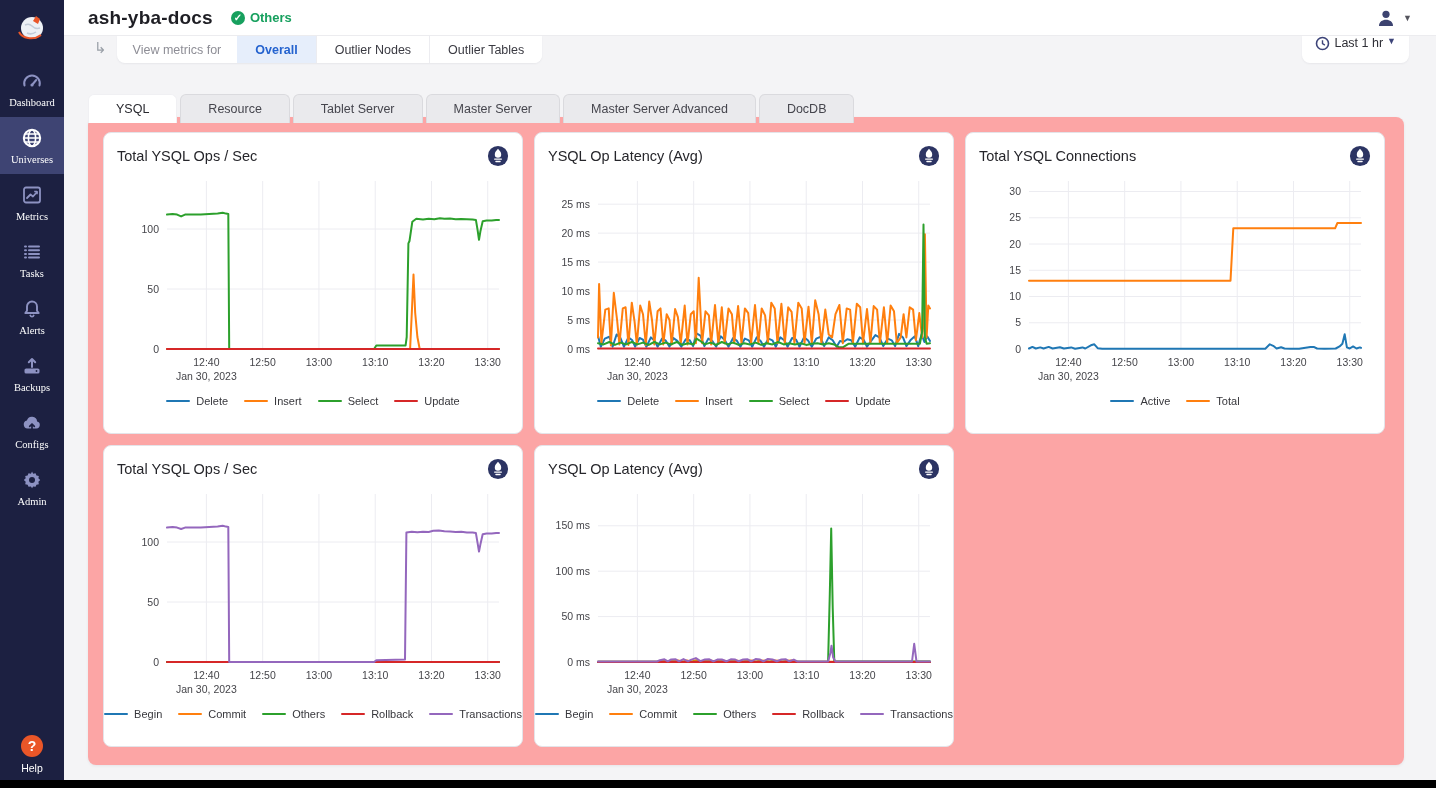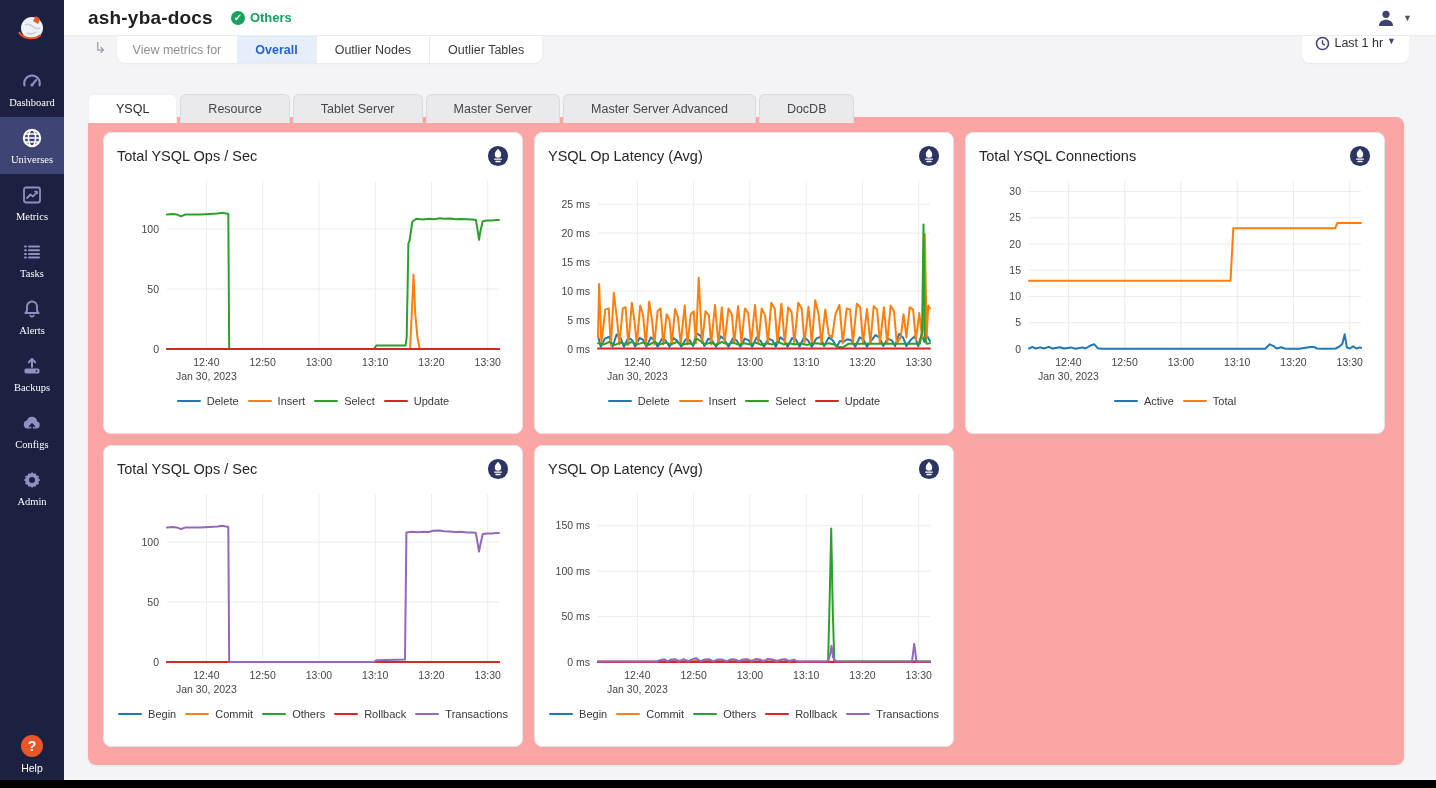--- a/index.html
+++ b/index.html
@@ -52,21 +52,21 @@
   .mtab.active { background:#fff; border-color:#f0f0f3; color:#29292f; position:relative; z-index:13; }
 
   
   .panel { position:absolute; left:88px; top:117px; width:1316px; height:648px; background:#fca5a5; border-radius:8px;
            box-shadow:0 1px 3px rgba(40,40,60,.07); z-index:11; }
   .charts-grid { display:flex; flex-wrap:wrap; gap:11px; padding:15px 15px; }
   .metric-card { width:420px; height:302px; border:1px solid #e4e4e9; border-radius:8px; background:#fff; padding:12px 13px 8px; }
   .card-head { display:flex; align-items:center; justify-content:space-between; margin-bottom:4px; }
   .chart-title { font-size:14.5px; color:#26262b; }
   .prom-btn { cursor:pointer; display:flex; }
-  .legend { display:flex; justify-content:center; gap:9px; margin-top:4px; }
+  .legend { display:flex; justify-content:center; gap:16px; margin-top:4px; }
   .legend-item { display:flex; align-items:center; gap:6px; }
   .legend-swatch { width:24px; height:2.5px; border-radius:2px; display:inline-block; }
   .legend-label { font-size:11px; color:#37373c; }
 
   .bottom-strip { position:absolute; left:0; bottom:0; width:1436px; height:8px; background:#000; z-index:40; }
 
   svg text { font-family:"Liberation Sans", sans-serif; }
 </style>
 </head>
 <body>

